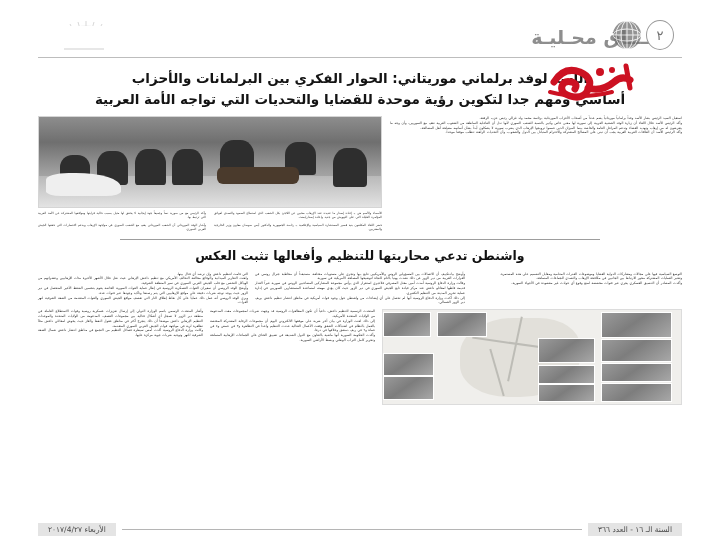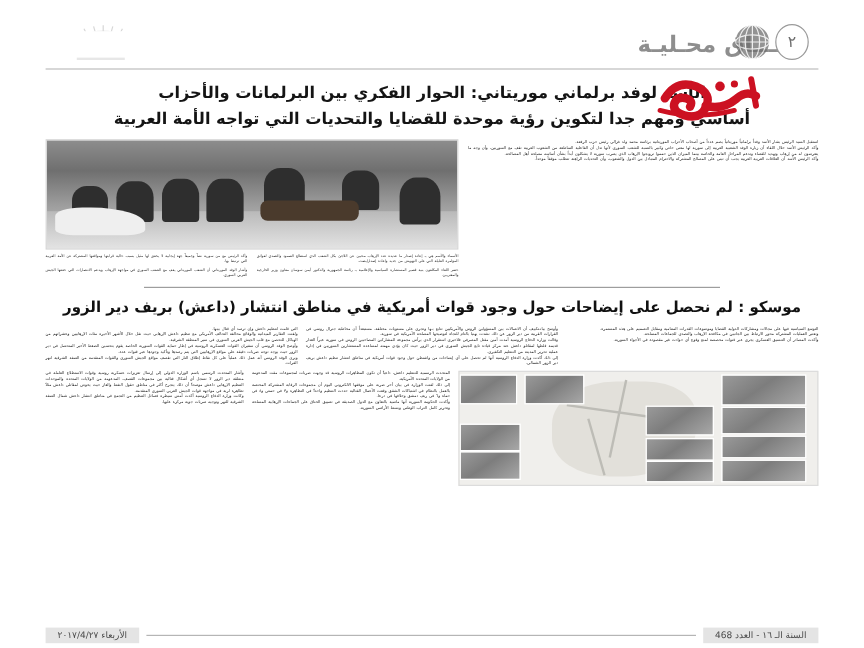--- a/index.html
+++ b/index.html
@@ -351,21 +351,21 @@
       <div class="caption-cols">
         <div class="cc tiny">حضر اللقاء المكلفون بنية قصير المستشارة السياسية والإعلامية بـ رئاسة الجمهورية والدكتور أيمن سوسان معاون وزير الخارجية والمغتربين.</div>
         <div class="cc tiny">وأشار الوفد الموريتاني أن الشعب الموريتاني يقف مع الشعب السوري في مواجهة الإرهاب ويدعم الانتصارات التي حققها الجيش العربي السوري.</div>
       </div>
     </div>
   </div>
 
   <div class="divider"></div>
 
   <div class="headline-block2">
-    <div class="headline2-1">موسكو : لم نحصل على إيضاحات حول وجود قوات أمريكية في مناطق انتشار (داعش) بريف دير الزور</div>
+    <div class="headline2-2">واشنطن تدعي محاربتها للتنظيم وأفعالها تثبت العكس</div>
   </div>
 
   <div class="article2">
 
     <div class="art2-cols">
       <div class="col">
         <div class="micro">التوسع السياسية فيها على مجالات ومشاركات الدولية القضايا وموضوعات القدرات المتنامية ومقابل التصميم على هذه المستمرة.</div>
         <div class="micro">وتعتبر العمليات المشتركة محور الارتباط بين الجانبين في مكافحة الإرهاب والتصدي للجماعات المسلحة.</div>
         <div class="micro">وأكدت المصادر أن التنسيق العسكري يجري عبر قنوات مخصصة لمنع وقوع أي حوادث غير مقصودة في الأجواء السورية.</div>
       </div>
@@ -413,18 +413,18 @@
       </div>
 
       <div class="col-txt">
         <div class="micro">وأشار المتحدث الرسمي باسم الوزارة الدولي إلى إرسال تعزيزات عسكرية روسية وقوات الاستطلاع العاملة في منطقة دير الزور لا تسجل أي أشكال قتالية بين مجموعات القصف، المدعومة من الولايات المتحدة والموحدات التنظيم الإرهابي داعش موضحاً أن ذلك يتجرح أكثر في مناطق حقول النفط والغاز حيث يخوض لمقاتلي داعش مثلاً تظاهرة لربة في مواجهة قوات الجيش العربي السوري المتقدمة.</div>
         <div class="micro">وكانت وزارة الدفاع الروسية أكدت أمس سيطرة فصائل التنظيم من التجمع في مناطق انتشار داعش شمال الضفة الشرقية للنهر وتوجيه ضربات جوية مركزة عليها.</div>
       </div>
     </div>
   </div>
 
   <div class="footer">
-    <div class="footer-chip">السنة الـ ١٦ - العدد 468</div>
+    <div class="footer-chip">السنة الـ ١٦ - العدد ٣٦٦</div>
     <div class="footer-rule"></div>
     <div class="footer-chip">الأربعاء ٢٠١٧/4/٢٧</div>
   </div>
 
 </div>
 
 </body></html>

